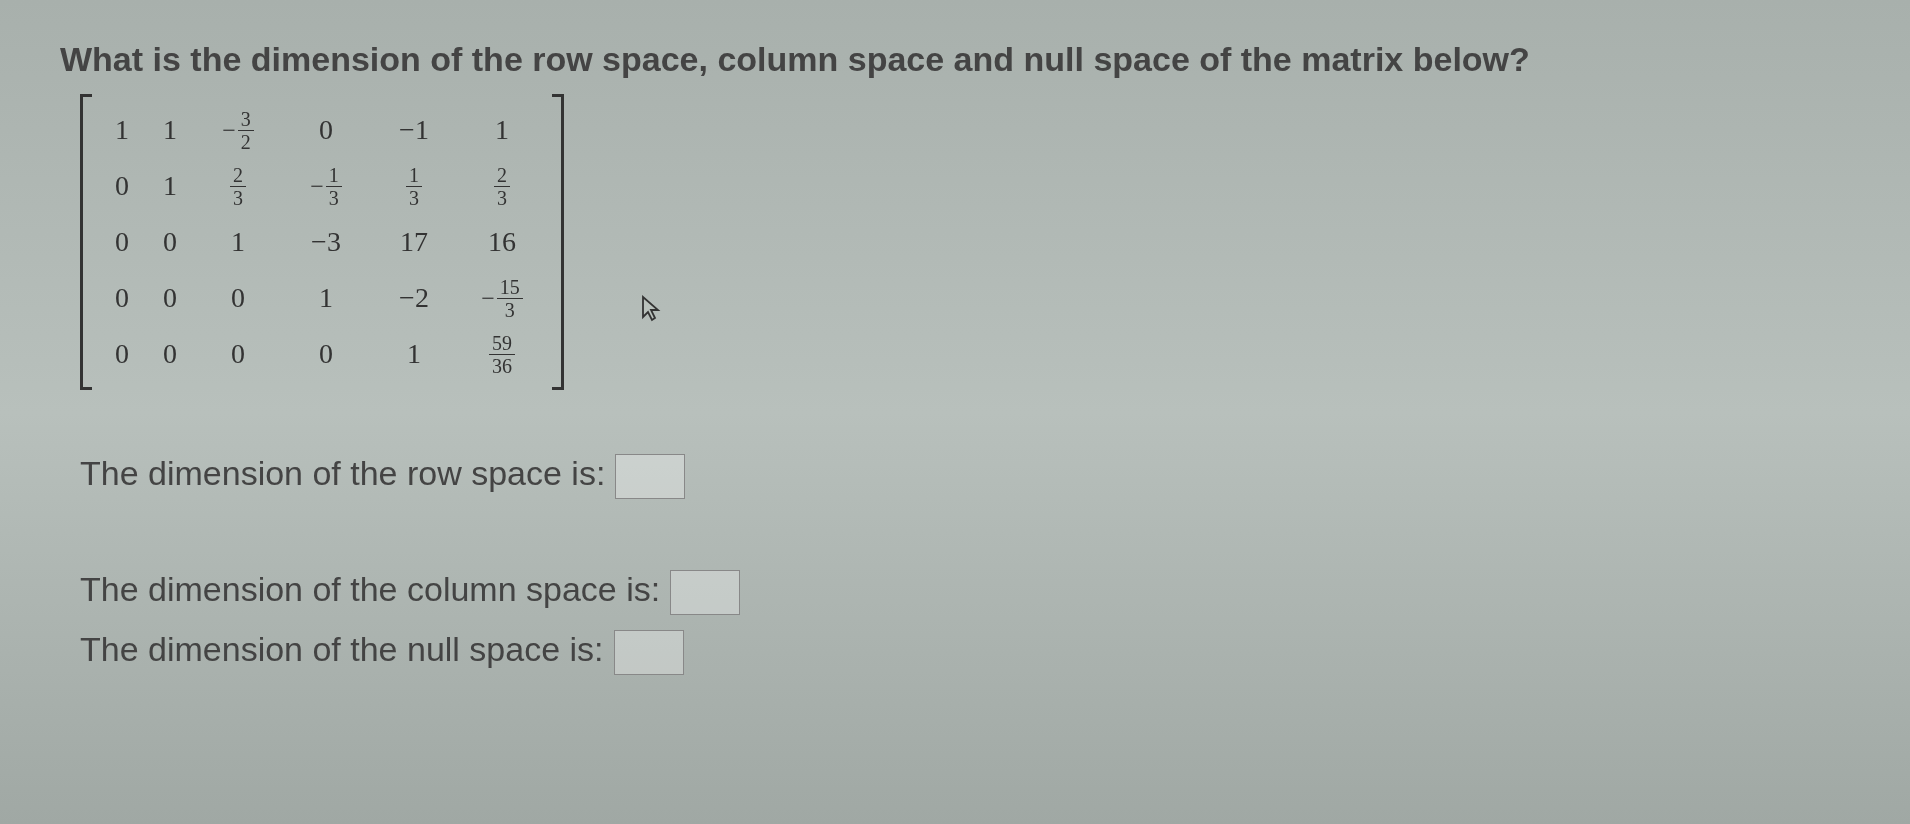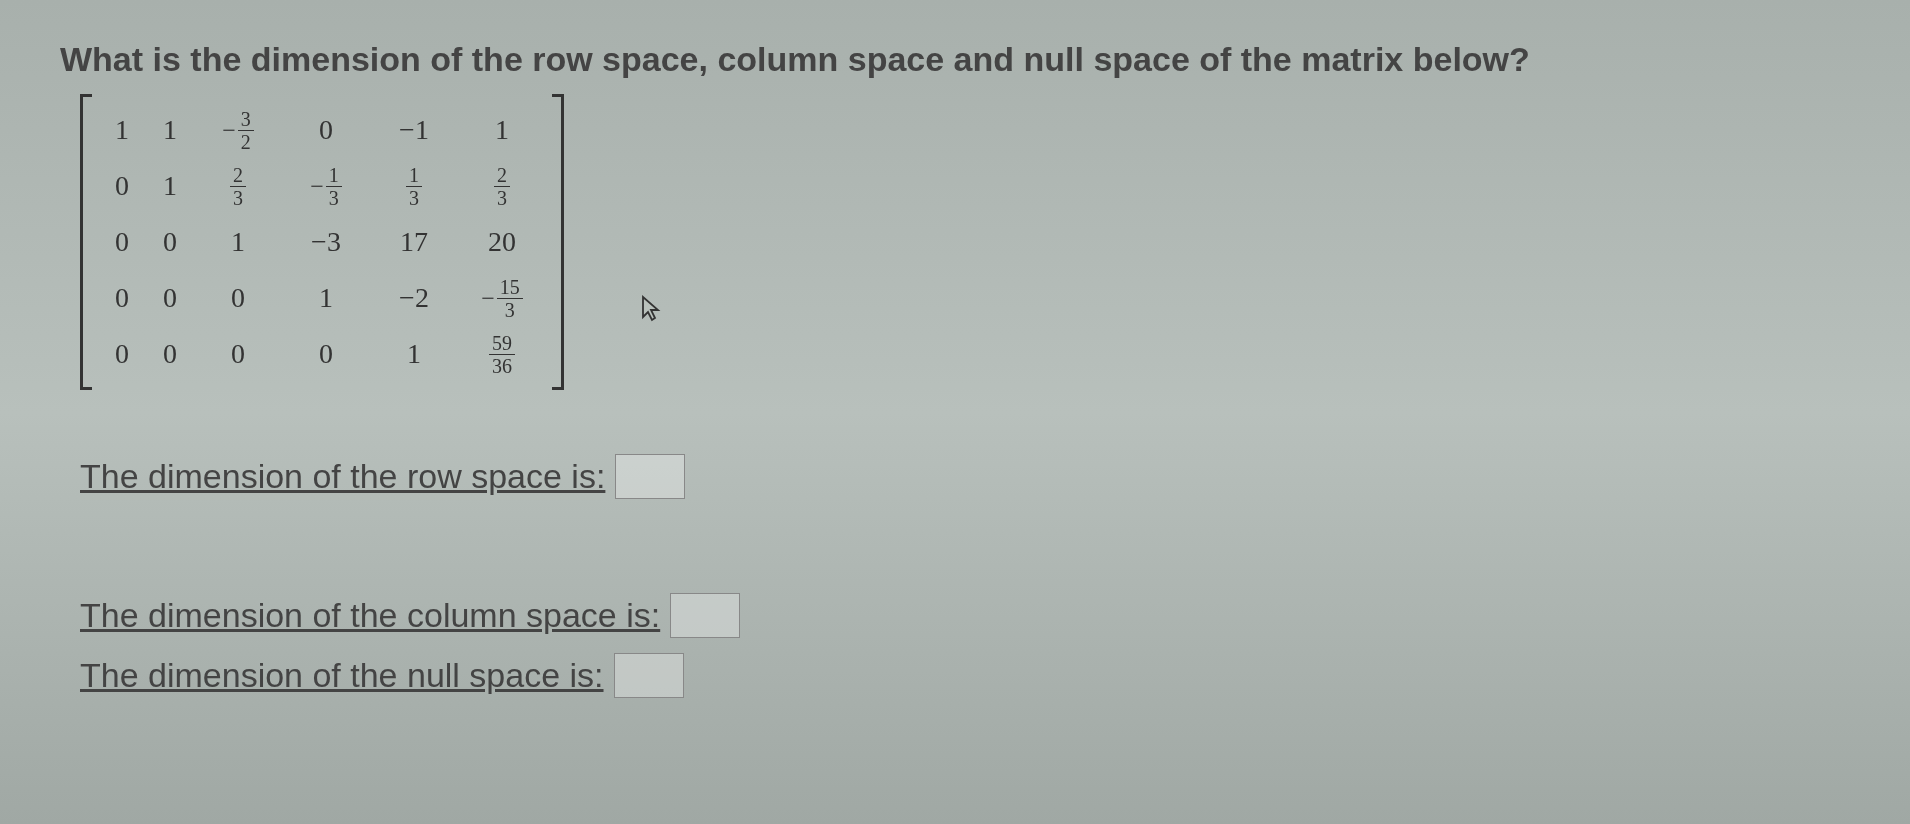--- a/index.html
+++ b/index.html
@@ -80,41 +80,40 @@
       font-size: 24px;
       vertical-align: middle;
       margin-right: 2px;
     }
     .answer-line {
       font-size: 34px;
       color: #444;
       margin-left: 20px;
       margin-top: 30px;
       display: flex;
-      align-items: center;
+      align-items: flex-start;
       gap: 10px;
-      text-decoration: underline;
     }
     .answer-input {
       width: 70px;
       height: 45px;
       border: 1px solid #888;
       background: rgba(255,255,255,0.3);
       font-size: 20px;
       padding: 4px;
     }
     .cursor-icon {
       position: absolute;
       left: 640px;
       top: 295px;
       font-size: 28px;
       color: #333;
     }
     .answer-line.extra-gap {
-      margin-top: 94px;
+      margin-top: 71px;
     }
   </style>
 </head>
 <body>
 
 
 
 <div class="question-text">What is the dimension of the row space, column space and null space of the matrix below?</div>
 
 <div class="matrix-container">
@@ -136,21 +135,21 @@
           <td><span class="neg-frac"><span class="neg-sign">−</span><span class="frac"><span class="num">1</span><span class="den">3</span></span></span></td>
           <td><span class="neg-frac"><span class="frac"><span class="num">1</span><span class="den">3</span></span></span></td>
           <td><span class="neg-frac"><span class="frac"><span class="num">2</span><span class="den">3</span></span></span></td>
         </tr>
         <tr>
           <td>0</td>
           <td>0</td>
           <td>1</td>
           <td>−3</td>
           <td>17</td>
-          <td>20</td>
+          <td>16</td>
         </tr>
         <tr>
           <td>0</td>
           <td>0</td>
           <td>0</td>
           <td>1</td>
           <td>−2</td>
           <td><span class="neg-frac"><span class="neg-sign">−</span><span class="frac"><span class="num">15</span><span class="den">3</span></span></span></td>
         </tr>
         <tr>

